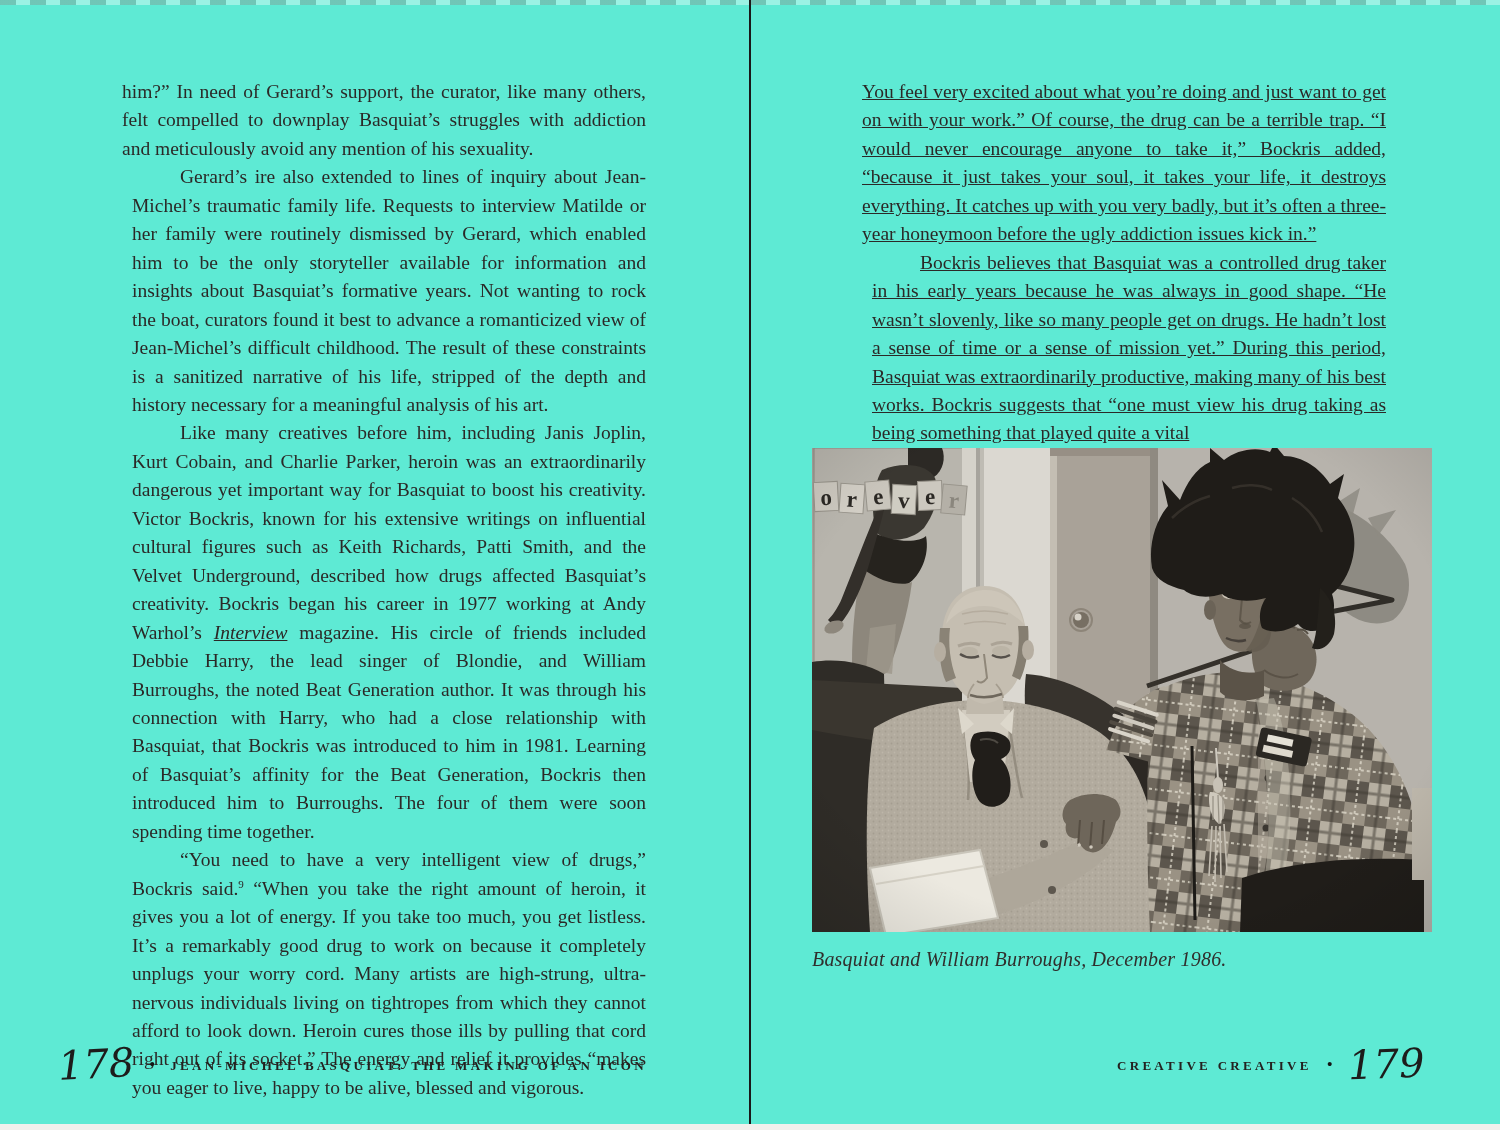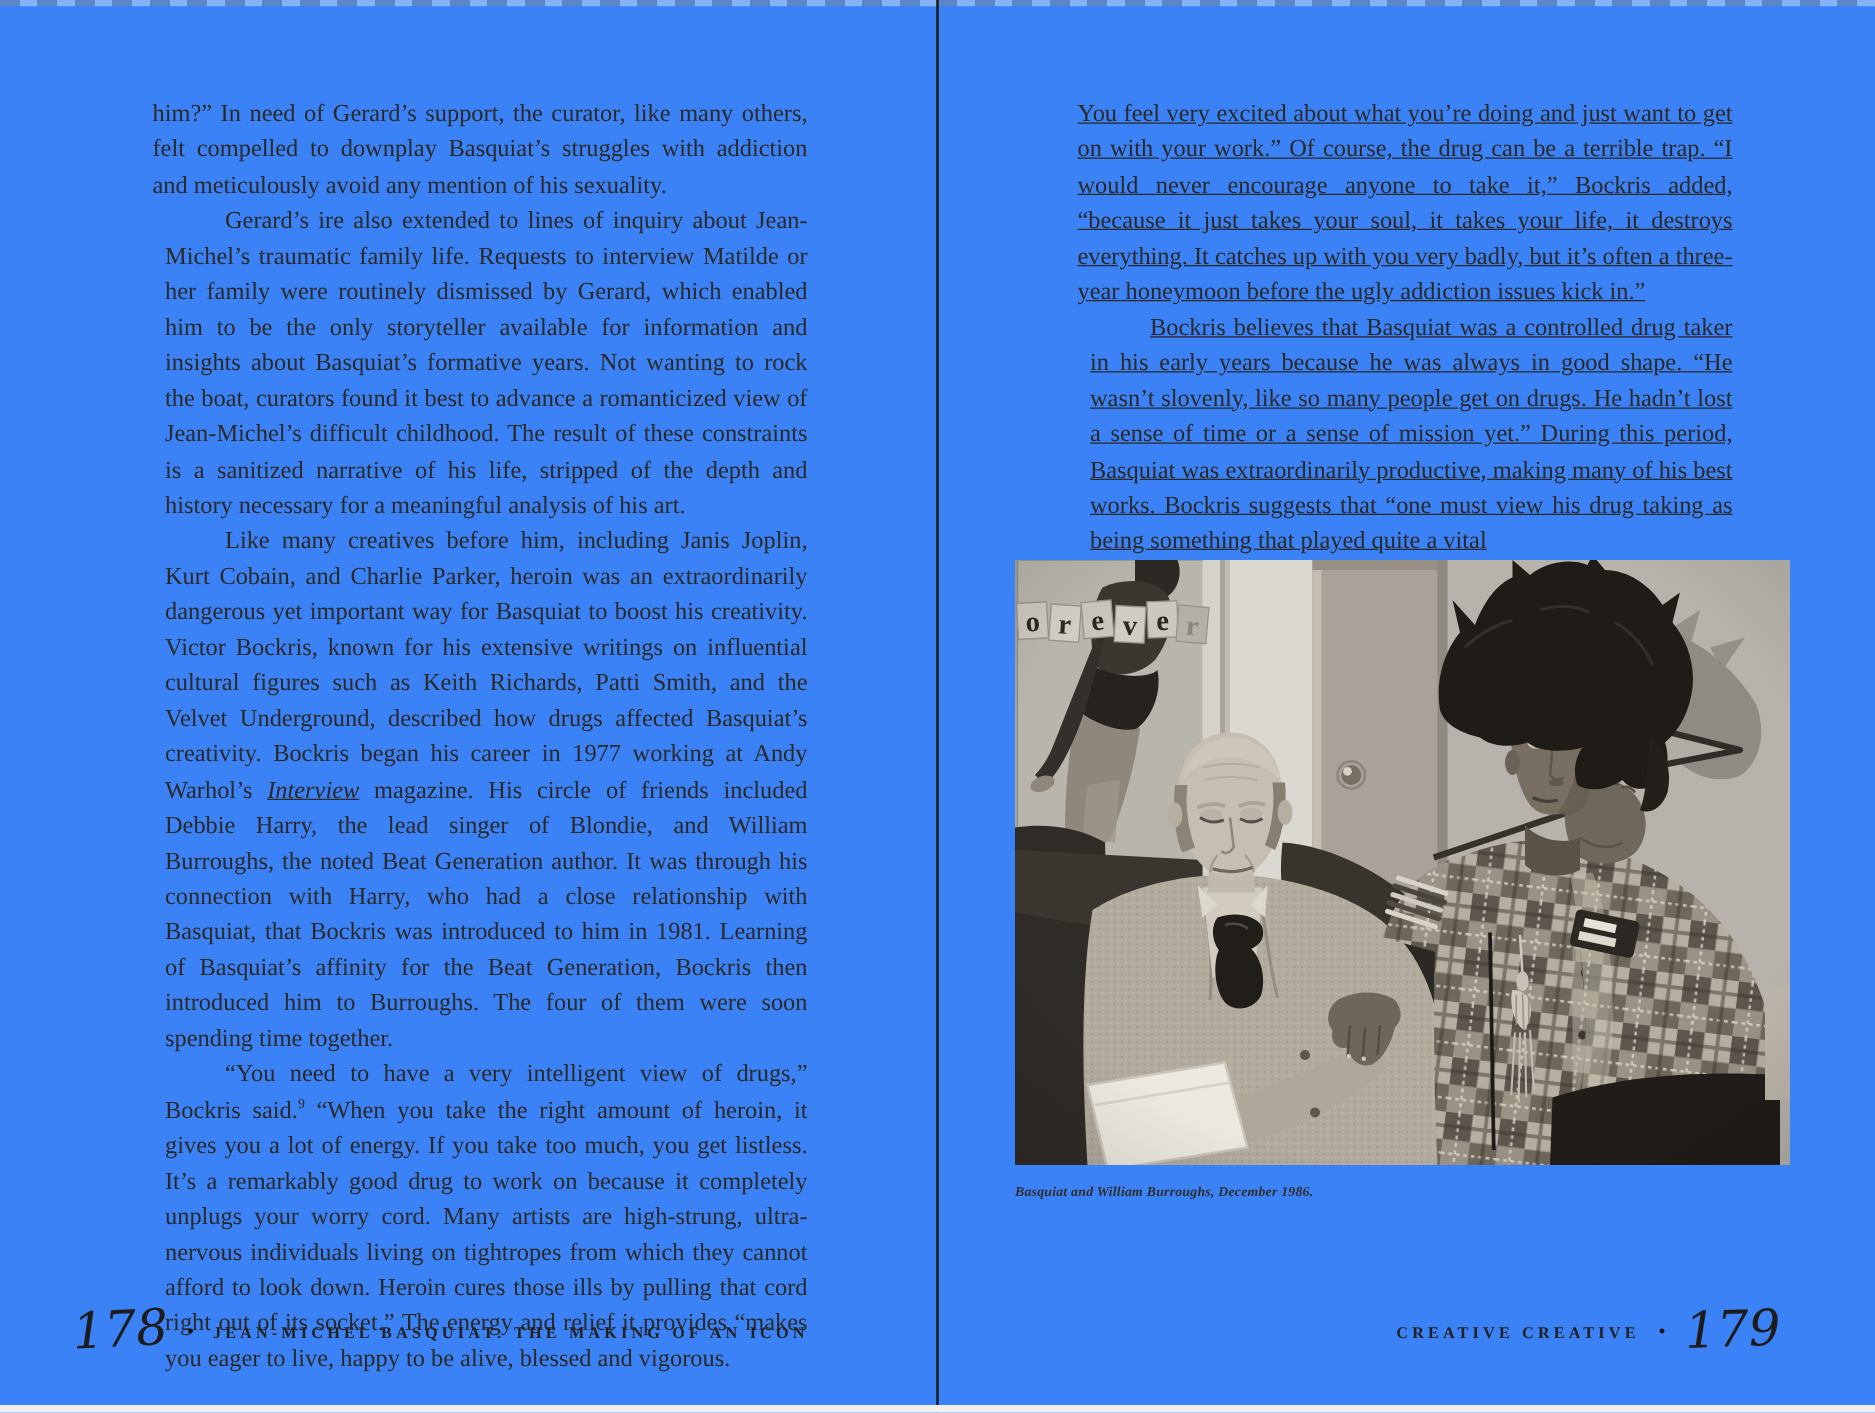--- a/index.html
+++ b/index.html
@@ -1,17 +1,17 @@
 <!DOCTYPE html>
 <html lang="en"><head>
 <meta charset="utf-8">
 <style>
   html,body{margin:0;padding:0;background:#ffffff;}
   .spread{
-    position:relative;width:1500px;height:1130px;background:#3b82f6;overflow:hidden;
+    position:relative;width:1500px;height:1130px;background:#5eead4;overflow:hidden;
     font-family:"Liberation Serif",serif;color:#262422;
   }
   .top-artifact{
     position:absolute;top:0;left:0;width:1500px;height:5px;opacity:.38;
     background:repeating-linear-gradient(90deg,#8d8b87 0 16px,#ffffff 16px 30px);
   }
   .bottom-artifact{
     position:absolute;bottom:0;left:0;width:1500px;height:6px;background:#f1f0ed;
   }
   .divider{position:absolute;left:749px;top:0;bottom:0;width:2px;background:#191919;}
@@ -27,21 +27,21 @@
   .body-text p.indent{text-indent:48px;margin-left:10px;}
   .it{font-style:italic;text-decoration:underline;}
   .sup{vertical-align:super;font-size:11px;line-height:0;}
 
   .photo{
     position:absolute;left:812px;top:448px;width:620px;height:484px;margin:0;
   }
   .photo svg{display:block;width:620px;height:484px;}
   .caption{
     position:absolute;left:812px;top:948px;width:620px;
-    font-style:italic;font-size:11px;color:#302e2c;letter-spacing:.2px;font-weight:bold;
+    font-style:italic;font-size:20px;color:#302e2c;letter-spacing:.2px;
   }
 
   .footer{position:absolute;top:1040px;height:48px;display:flex;align-items:center;}
   .footer-left{left:58px;}
   .footer-right{right:76px;}
   .pagenum{
     font-family:"DejaVu Serif",serif;font-style:italic;font-weight:400;
     font-size:40px;color:#1d1c1b;transform:rotate(-3deg);line-height:1;
   }
   .footer-right .pagenum{transform:rotate(-2deg);}

